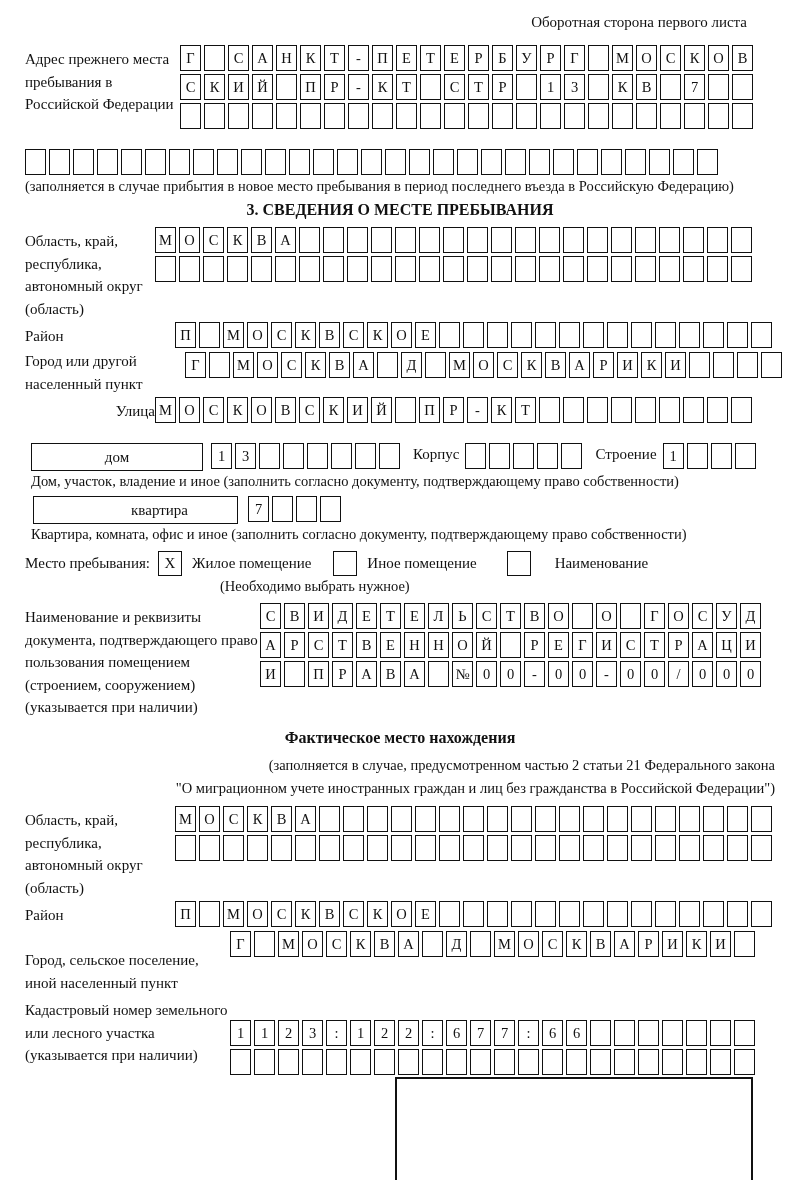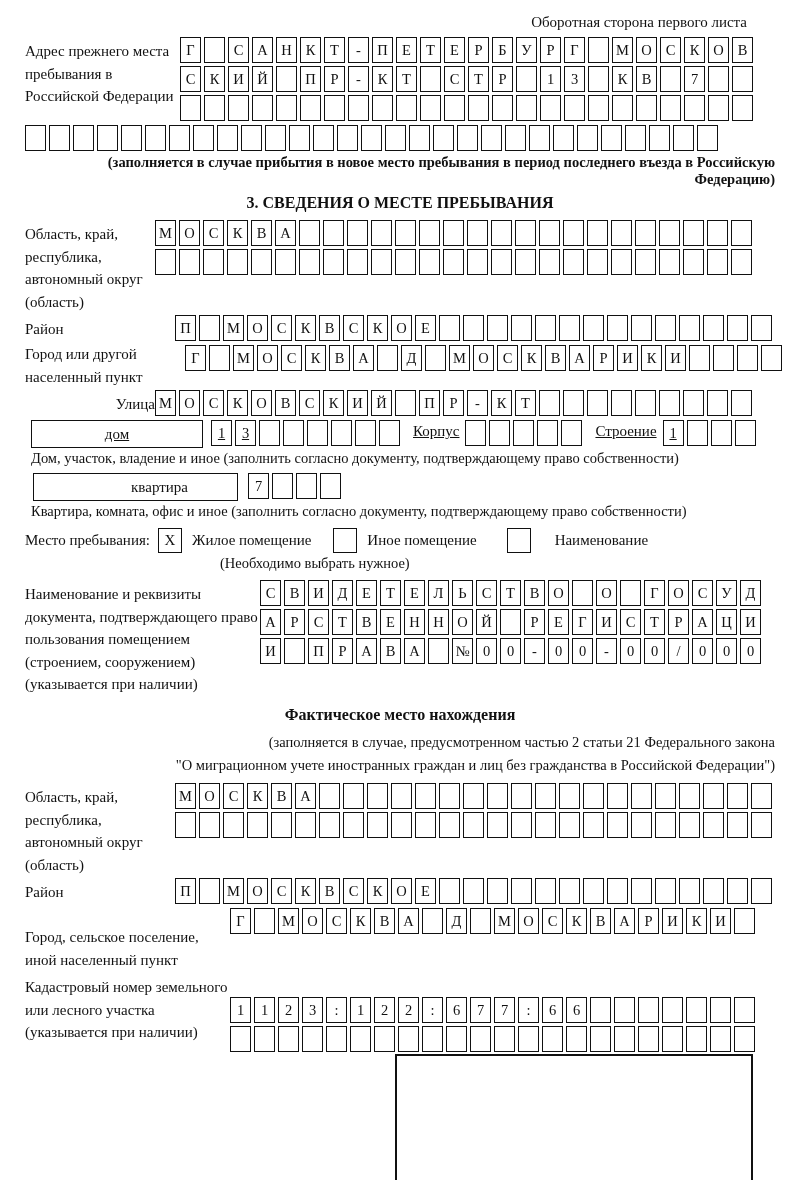--- a/index.html
+++ b/index.html
@@ -2,48 +2,48 @@
 <html><head>
 <meta charset="utf-8">
 <style>
   html,body{margin:0;padding:0;background:#fff;}
   .page{
     width:800px;min-height:1180px;box-sizing:border-box;
     padding:14px 25px 20px 25px;
     font-family:"Liberation Serif","DejaVu Serif",serif;
     color:#111;font-size:15px;position:relative;
   }
-  .hdr-note{text-align:right;padding-right:28px;font-size:15px;margin-bottom:6px;}
+  .hdr-note{text-align:right;padding-right:28px;font-size:15px;margin-bottom:14px;}
   .frow{display:flex;align-items:flex-start;margin-bottom:2px;}
   .flabel{flex:0 0 auto;line-height:1.5;padding-top:3px;}
   .cellcol{display:flex;flex-direction:column;gap:3px;}
   .cellrow{display:flex;flex-wrap:nowrap;}
   .cell{
     box-sizing:border-box;width:21px;height:26px;margin-right:3px;
     border:1.5px solid #111;display:flex;align-items:center;justify-content:center;
     font-size:14.5px;line-height:1;background:#fff;flex:0 0 auto;
   }
-  .caption{font-size:14.5px;text-align:right;margin:3px 0 6px 0;font-weight:bold;}
+  .caption{font-size:14.5px;text-align:left;margin:3px 0 6px 0;}
   .caption-left{font-size:14.5px;margin:2px 0 6px 6px;}
   .h-bold{font-weight:bold;text-align:center;font-size:16px;margin:6px 0 8px 0;}
   .widebox{
     box-sizing:border-box;border:1.8px solid #111;height:28px;
     display:flex;align-items:center;justify-content:center;font-size:15px;background:#fff;
   }
   .inlinelbl{padding:3px 6px 0 10px;white-space:nowrap;}
   .checkbox{
     box-sizing:border-box;width:24px;height:25px;border:1.6px solid #111;
     display:flex;align-items:center;justify-content:center;font-size:15px;background:#fff;flex:0 0 auto;
   }
   .mesto-row{display:flex;align-items:center;margin-top:8px;}
   .mesto-row .txt{padding:0 8px 0 10px;}
   .stamp-wrap{margin-left:345px;width:385px;margin-top:2px;}
   .stamp-box{box-sizing:border-box;width:358px;height:176px;border:2px solid #111;margin-left:25px;background:#fff;}
   .fact-cap{font-size:14.5px;text-align:right;line-height:1.5;margin:0 0 6px 0;}
-  .mt4{margin-top:4px;text-decoration:underline;}
+  .mt4{margin-top:20px;}
 </style>
 </head>
 <body>
 
 <div class="page">
 
   <div class="hdr-note">Оборотная сторона первого листа</div>
 
   <div class="frow">
     <div class="flabel" style="width:155px;">Адрес прежнего места пребывания в Российской Федерации</div>

